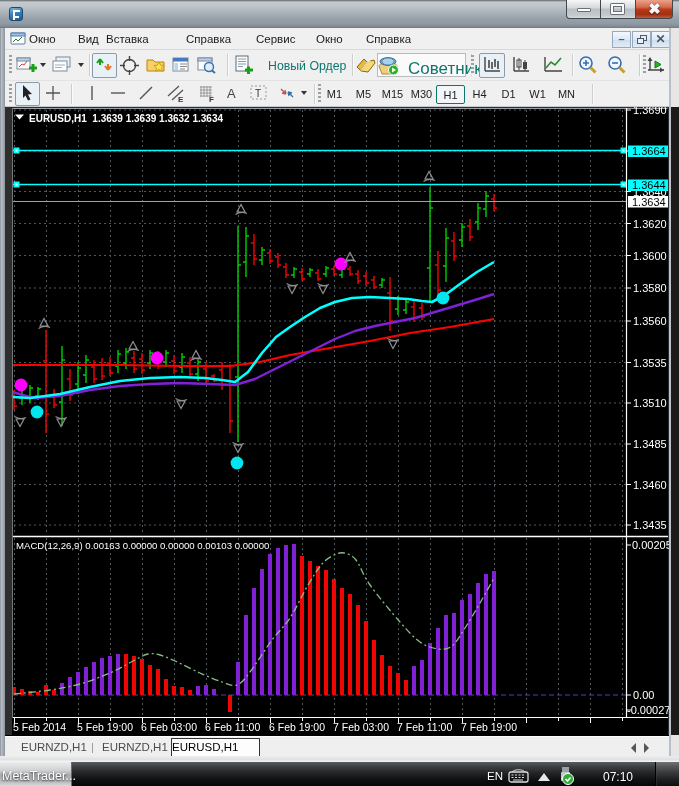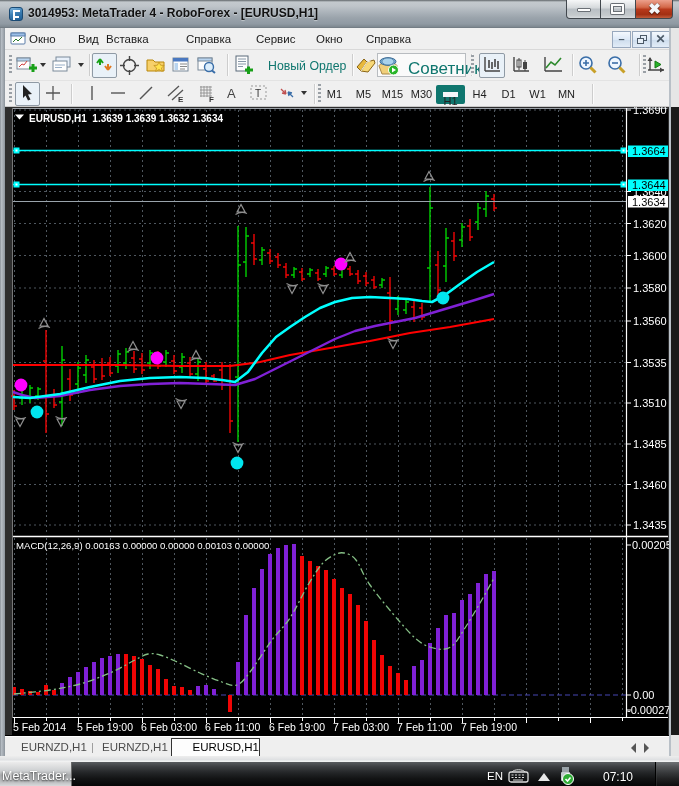--- a/index.html
+++ b/index.html
@@ -31,46 +31,45 @@
   background:linear-gradient(180deg,#f4f8fd 0,#dce8f6 50%,#cfdeee 55%,#e2ecf7 100%);
   color:#4c5a68;font-size:11px;font-weight:bold;text-align:center;line-height:15px}
 
 #tb1{position:absolute;left:5px;top:50px;width:669px;height:31px;background:#f0f0f0;border-bottom:1px solid #e3e3e3}
 #tb2{position:absolute;left:5px;top:81px;width:669px;height:26px;background:#f0f0f0;border-bottom:1px solid #c8c8c8}
 .grip{position:absolute;width:3px;background:repeating-linear-gradient(180deg,#9aa0a6 0,#9aa0a6 2px,#f0f0f0 2px,#f0f0f0 4px)}
 .tsep{position:absolute;width:1px;background:#cdcdcd;box-shadow:1px 0 0 #fbfbfb}
 .tbtxt{position:absolute;font-size:11.5px;color:#0f766e;white-space:nowrap}
 .press{position:absolute;border:1px solid #8f9aa5;background:#e9f1f8;border-radius:2px}
 .tfb{position:absolute;top:4px;width:29px;height:19px;font-size:11px;color:#222;text-align:center;line-height:18px}
-.tfb.on{border:7px solid #0f766e;background:#f3f6f9;border-radius:2px}
+.tfb.on{border:1px solid #0f766e;background:#f3f6f9;border-radius:2px}
 
 #tabbar{position:absolute;left:5px;top:736px;width:669px;height:20px;background:#efefef;
   border-top:1px solid #fff}
 .tab{position:absolute;top:4px;font-size:11.5px;color:#4c4c4c;white-space:nowrap}
 #activetab{position:absolute;left:166px;top:1px;width:89px;height:18px;background:#fdfdfd;
   border:1.5px solid #333;border-bottom:none;border-radius:1px 1px 0 0;
-  font-size:11.5px;color:#000;text-align:right;line-height:17px}
+  font-size:11.5px;color:#000;text-align:left;line-height:17px}
 
 .winb{position:absolute;width:5px;top:28px;height:734px;
   background:linear-gradient(90deg,#777e85 0,#b9c0c7 20%,#a6adb4 60%,#8b939b 100%)}
 
 #winbottom{position:absolute;left:0;top:756px;width:679px;height:6px;
   background:linear-gradient(180deg,#ededed 0,#dfe1e3 60%,#f6f6f6 100%)}
 #taskbar{position:absolute;left:0;top:762px;width:679px;height:24px;
   background:linear-gradient(180deg,#595c5f 0,#3c3e41 20%,#232527 45%,#121314 70%,#060607 100%)}
 #tbbtn{position:absolute;left:0;top:0;width:72px;height:24px;border-right:1px solid #6a6a6a;
   background:linear-gradient(180deg,#ececec 0,#cfd1d3 35%,#a8aaac 55%,#b8babc 80%,#d8d9db 100%);text-decoration:underline;}
 #tbbtn span{position:absolute;left:2px;top:7px;font-size:12.5px;color:#fff;white-space:nowrap;text-shadow:0 1px 2px rgba(0,0,0,.8)}
 .tray{position:absolute;color:#fff;font-size:11.5px;text-shadow:0 1px 2px #000}
 </style>
 </head>
 <body>
 <div id="titlebar">
   <div class="ticon"></div>
-  <div class="ttext">3014953: MetaTrader 4 - RoboForex - [EURUSD,H1]</div>
   <div class="capbtn min">
       <span class="capglyph" style="left:10px;top:8px;width:14px;height:4px;background:#fdfdfd;border:1px solid #6a6f75;border-radius:1px"></span>
     </div>
   <div class="capbtn max">
     <span class="capglyph" style="left:10px;top:4px;width:13px;height:10px;border:2.5px solid #fdfdfd;background:transparent;box-shadow:0 0 0 1px #6a6f75,inset 0 0 0 1px #6a6f75;border-radius:1px"></span>
   </div>
   <div class="capbtn close">
       <span class="capglyph" style="left:0;top:0px;width:37px;text-align:center;color:#f4f6f8;font-size:15px;font-family:'Liberation Sans',sans-serif;text-shadow:0 1px 1px #4e1404,0 0 1px #333">✖</span>
     </div>
 </div>

